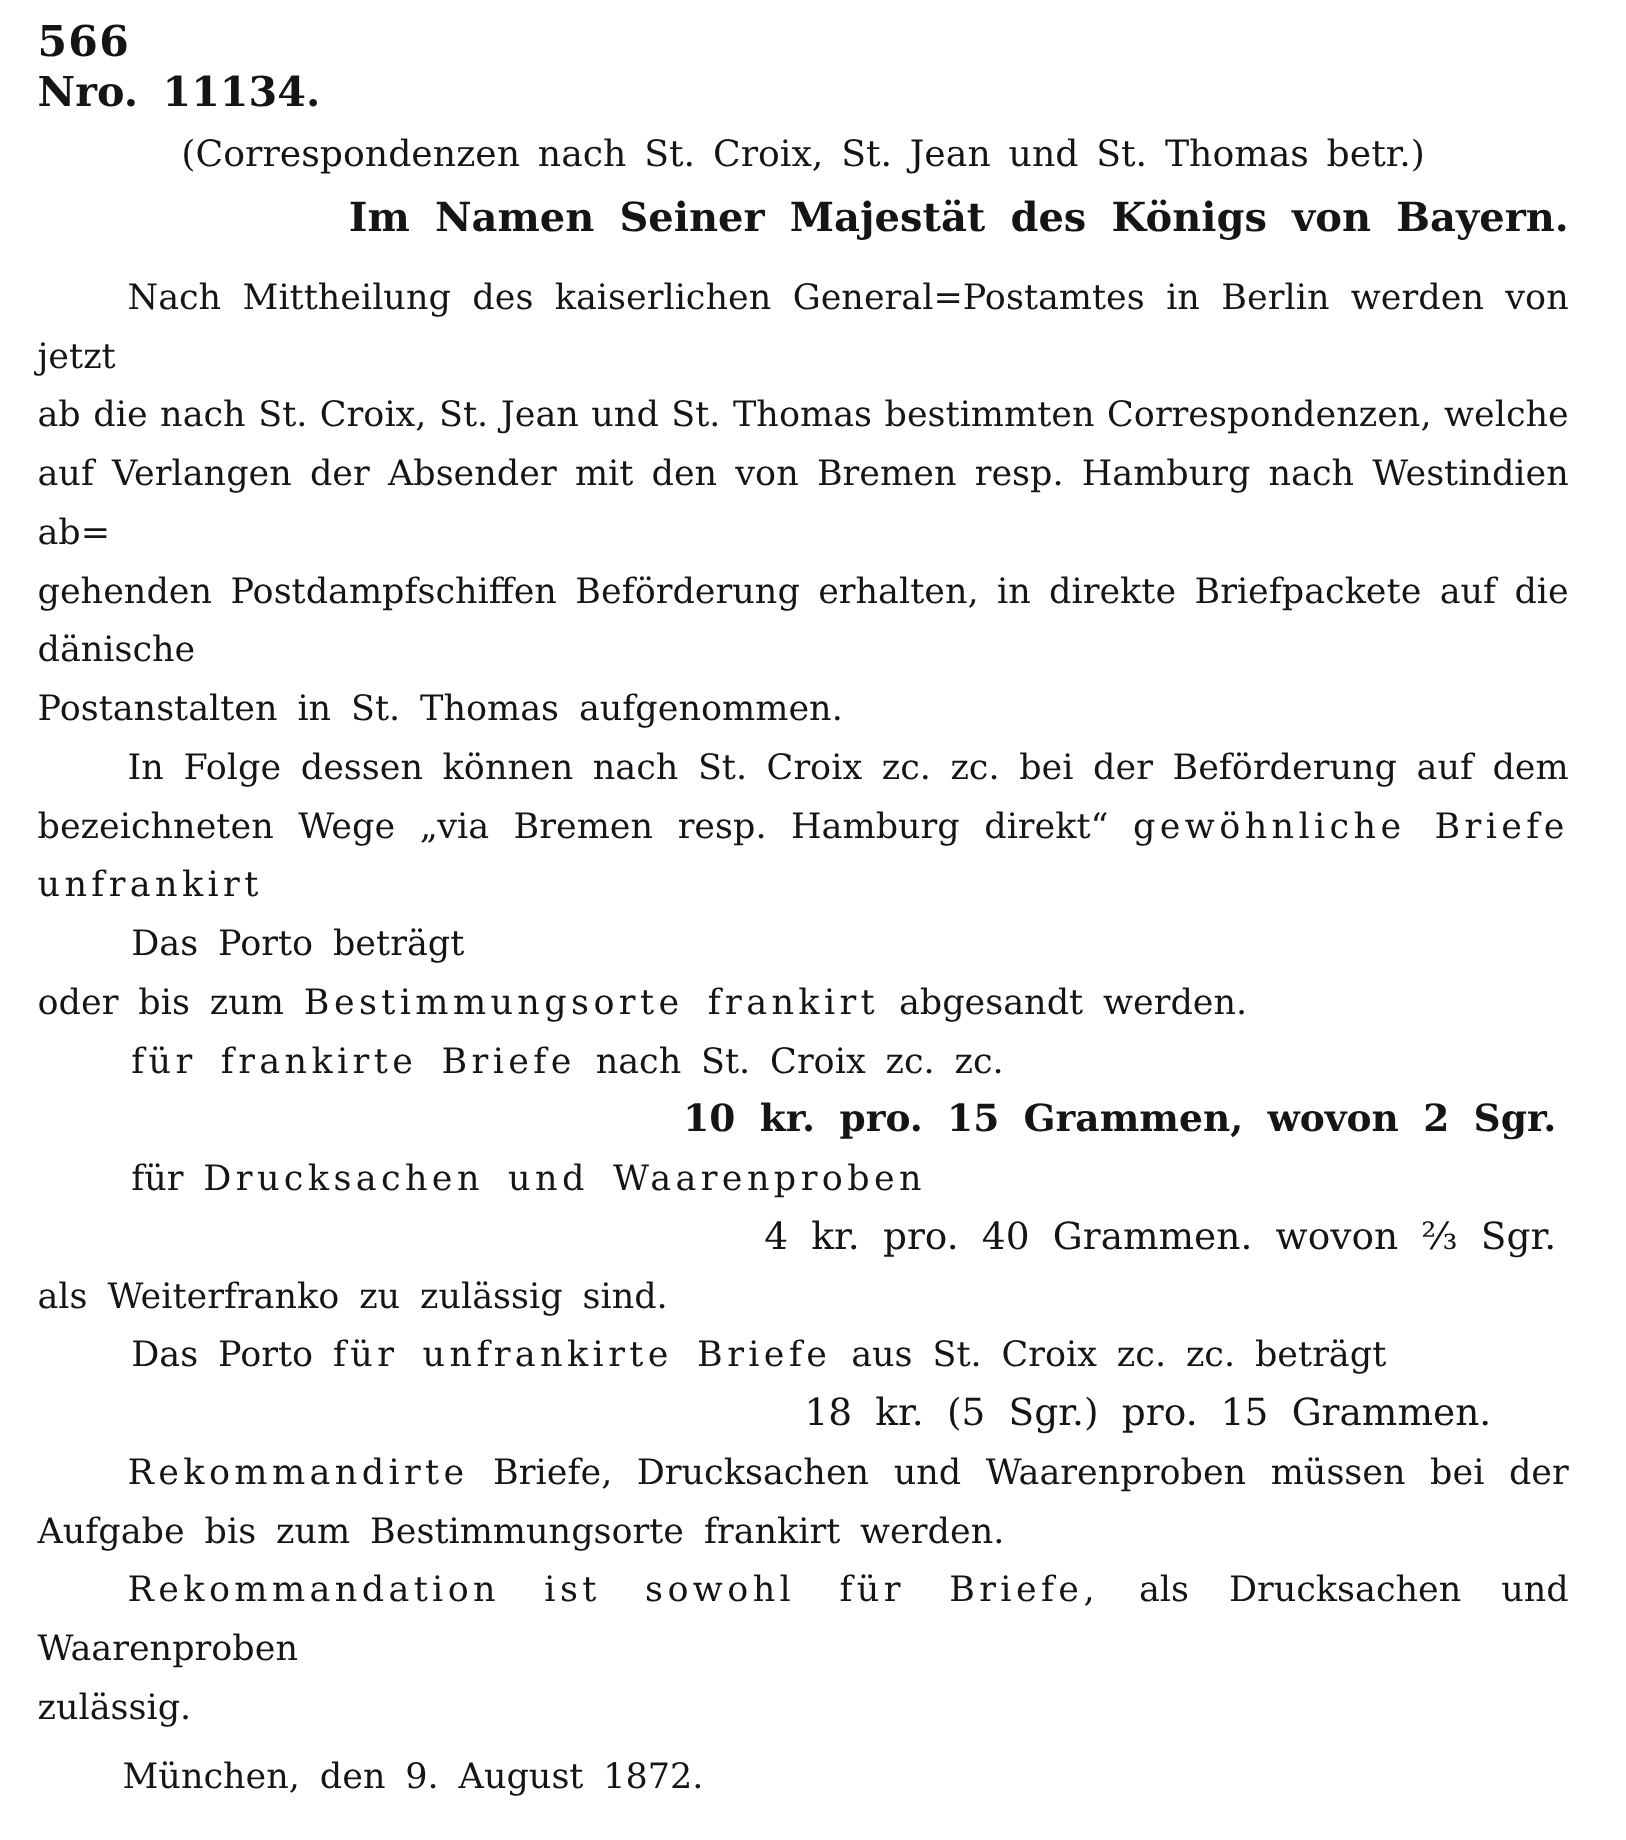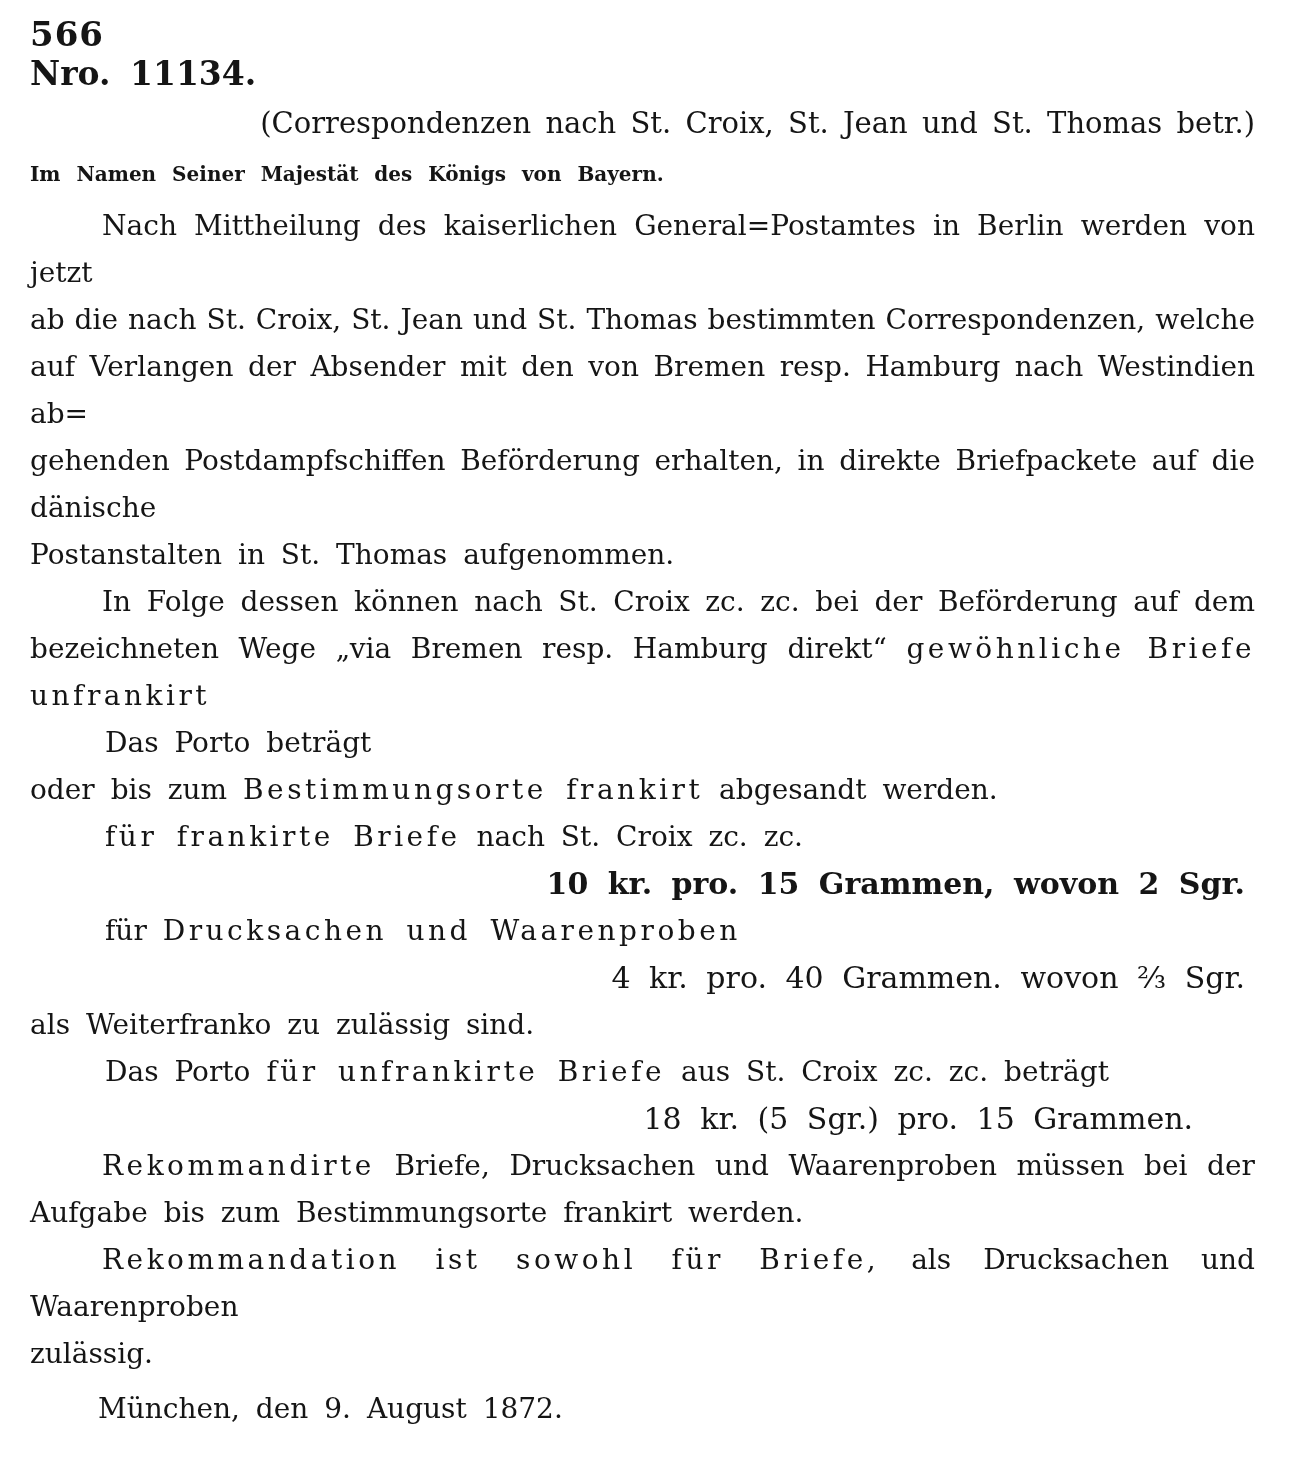--- a/index.html
+++ b/index.html
@@ -32,36 +32,36 @@
   .docnum {
     font-size: 33px;
     line-height: 40px;
     font-weight: bold;
     word-spacing: 8px;
   }
   .subject {
     margin-top: 10px;
     font-size: 29px;
     line-height: 38px;
-    text-align: right;
+    text-align: center;
     word-spacing: 5px;
   }
   .proclamation {
     margin-top: 12px;
-    font-size: 20px;
+    font-size: 32px;
     line-height: 40px;
     font-weight: bold;
-    text-align: left;
+    text-align: right;
     word-spacing: 9px;
   }
   .line {
     font-size: 28px;
     line-height: 47px;
   }
-  .block1 { margin-top: 8px; }
+  .block1 { margin-top: 20px; }
   .jl {
     text-align: justify;
     text-align-last: justify;
   }
   .indent { text-indent: 72px; }
   .hang { margin-left: 75px; }
   .ws { word-spacing: 7px; }
   .sperr { letter-spacing: 3.5px; }
   .val {
     text-align: right;

